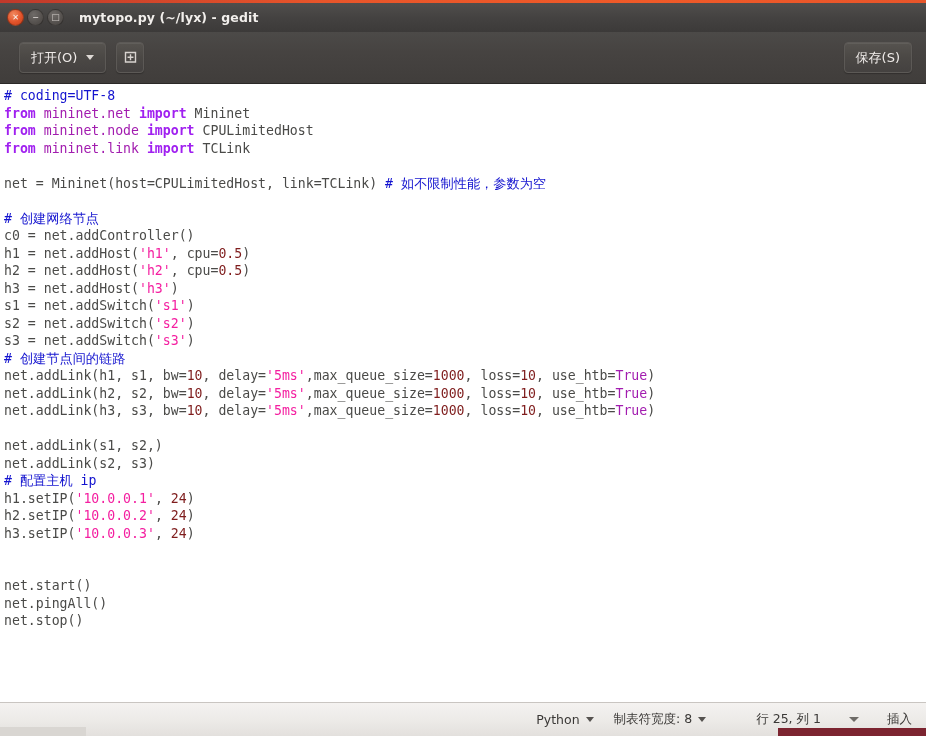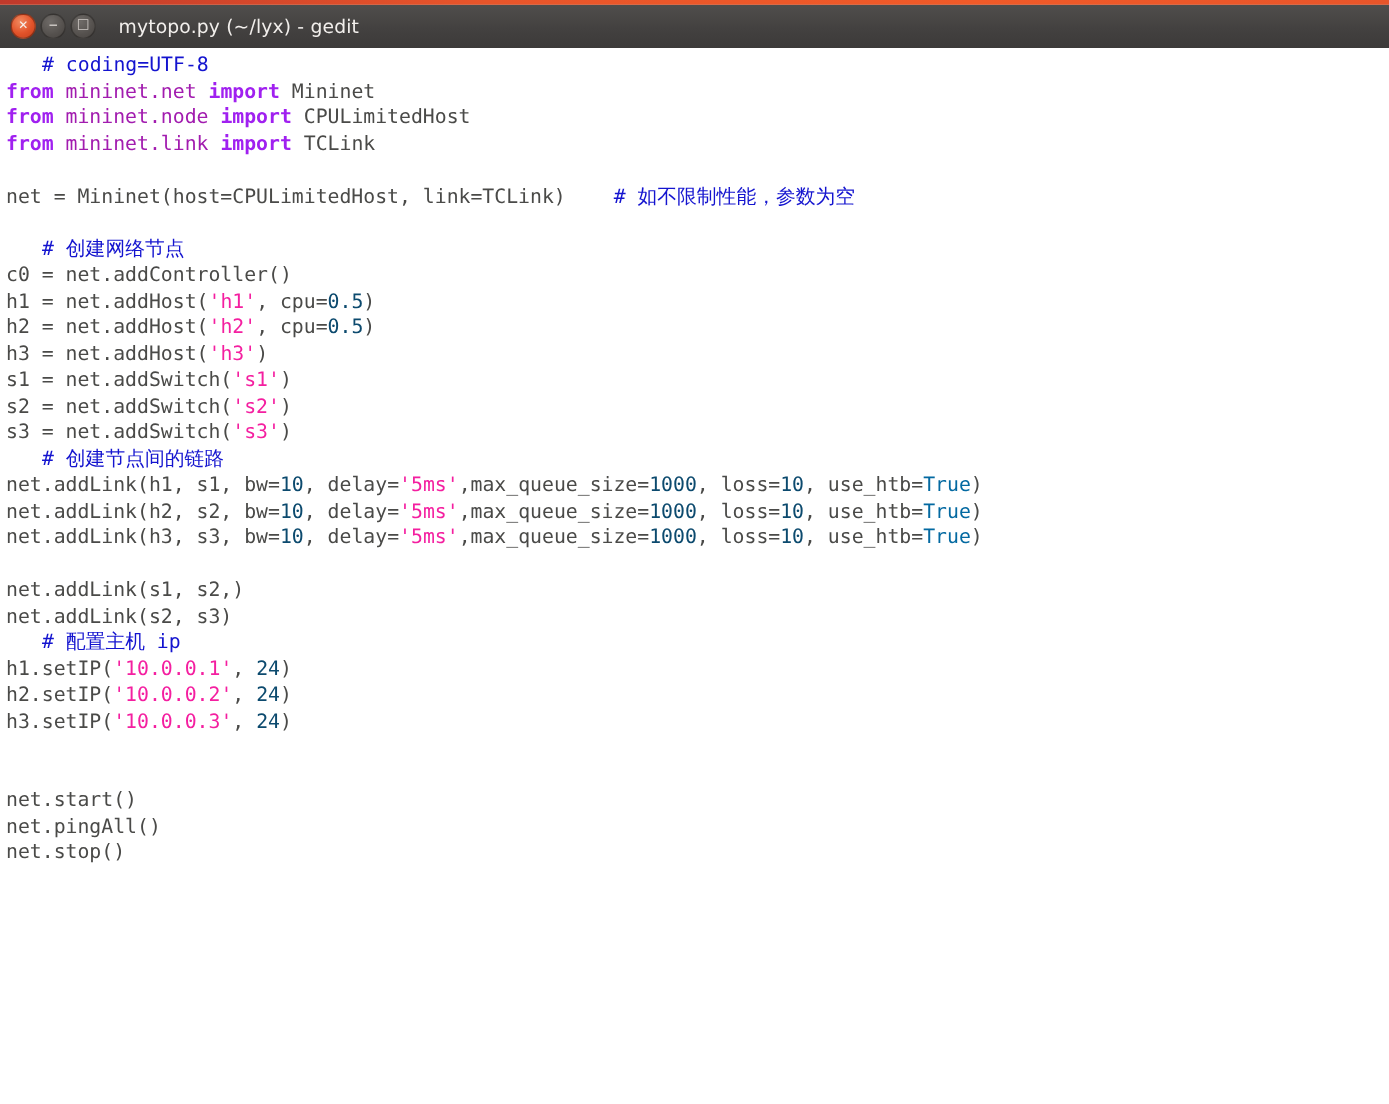--- a/index.html
+++ b/index.html
@@ -74,21 +74,21 @@
     font-size: 8px;
     transform: translateY(-0.5px);
   }
   .wbtn.max .glyph {
     font-size: 9px;
   }
   .title-text {
     margin-left: 15px;
     color: #f2efec;
     font-size: 12.5px;
-    font-weight: normal;
+    font-weight: bold;
     letter-spacing: 0.1px;
     font-family: "DejaVu Sans", "Liberation Sans", sans-serif;
   }
 
   
   .toolbar {
     height: 52px;
     flex: 0 0 52px;
     background: linear-gradient(to bottom, #4c4a48 0%, #464341 40%, #403d3b 100%);
     border-bottom: 1px solid #2b2927;
@@ -153,26 +153,26 @@
   }
   .code {
     font-family: "DejaVu Sans Mono", "Liberation Mono", monospace;
     font-size: 13.2px;
     line-height: 17.5px;
     color: #4a4a48;
     white-space: pre;
     padding-left: 2px;
   }
   .code .ln { display: block; height: 17.5px; }
-  .cm  { color: #1414cf; margin-left: 24px; }       
+  .cm  { color: #1414cf; }       
   .kw  { color: #a020f0; font-weight: bold; }       
   .mod { color: #a21caf; }       
   .st  { color: #f41fa0; margin-top: 32px; }       
-  .nm  { color: #0c4a6e; }       
-  .bi  { color: #0369a1; }       
+  .nm  { color: #7f1d1d; }       
+  .bi  { color: #a21caf; }       
   .pl  { color: #4a4a48; margin-top: 24px; }       
 
   
   .statusbar {
     flex: 0 0 34px;
     height: 34px;
     background: linear-gradient(to bottom, #f4f2f0 0%, #eceae7 55%, #e3e0dd 100%);
     border-top: 1px solid #c9c5c1;
     box-sizing: border-box;
     display: flex;
@@ -239,19 +239,59 @@
       <div class="wbtn min">
         <span class="glyph">−</span>
       </div>
       <div class="wbtn max">
         <span class="glyph">□</span>
       </div>
     </div>
     <div class="title-text">mytopo.py (~/lyx) - gedit</div>
   </div>
 
+  <div class="toolbar">
+    <div class="tb-btn open-btn">
+      <span>打开(O)</span>
+      <span class="caret"></span>
+    </div>
+    <div class="tb-icon-btn">
+      <svg width="15" height="15" viewBox="0 0 15 15">
+        <path d="M2.5 2.5 L12.5 2.5 L12.5 12 L2.5 12 Z" fill="none" stroke="#d8d3cf" stroke-width="1.4"></path>
+        <path d="M7.5 5 L7.5 9.5 M5.25 7.25 L9.75 7.25" stroke="#d8d3cf" stroke-width="1.4" stroke-linecap="square"></path>
+      </svg>
+    </div>
+    <div class="tb-spacer"></div>
+    <div class="tb-btn save-btn">
+      <span>保存(S)</span>
+    </div>
+  </div>
 
   <div class="editor">
     <div class="code" id="code-body"><span class="ln"><span class="cm"># coding=UTF-8</span></span><span class="ln"><span class="kw">from </span><span class="mod">mininet.net </span><span class="kw">import </span><span class="pl">Mininet</span></span><span class="ln"><span class="kw">from </span><span class="mod">mininet.node </span><span class="kw">import </span><span class="pl">CPULimitedHost</span></span><span class="ln"><span class="kw">from </span><span class="mod">mininet.link </span><span class="kw">import </span><span class="pl">TCLink</span></span><span class="ln">&nbsp;</span><span class="ln"><span class="pl">net = Mininet(host=CPULimitedHost, link=TCLink) </span><span class="cm"># 如不限制性能，参数为空</span></span><span class="ln">&nbsp;</span><span class="ln"><span class="cm"># 创建网络节点</span></span><span class="ln"><span class="pl">c0 = net.addController()</span></span><span class="ln"><span class="pl">h1 = net.addHost(</span><span class="st">'h1'</span><span class="pl">, cpu=</span><span class="nm">0.5</span><span class="pl">)</span></span><span class="ln"><span class="pl">h2 = net.addHost(</span><span class="st">'h2'</span><span class="pl">, cpu=</span><span class="nm">0.5</span><span class="pl">)</span></span><span class="ln"><span class="pl">h3 = net.addHost(</span><span class="st">'h3'</span><span class="pl">)</span></span><span class="ln"><span class="pl">s1 = net.addSwitch(</span><span class="st">'s1'</span><span class="pl">)</span></span><span class="ln"><span class="pl">s2 = net.addSwitch(</span><span class="st">'s2'</span><span class="pl">)</span></span><span class="ln"><span class="pl">s3 = net.addSwitch(</span><span class="st">'s3'</span><span class="pl">)</span></span><span class="ln"><span class="cm"># 创建节点间的链路</span></span><span class="ln"><span class="pl">net.addLink(h1, s1, bw=</span><span class="nm">10</span><span class="pl">, delay=</span><span class="st">'5ms'</span><span class="pl">,max_queue_size=</span><span class="nm">1000</span><span class="pl">, loss=</span><span class="nm">10</span><span class="pl">, use_htb=</span><span class="bi">True</span><span class="pl">)</span></span><span class="ln"><span class="pl">net.addLink(h2, s2, bw=</span><span class="nm">10</span><span class="pl">, delay=</span><span class="st">'5ms'</span><span class="pl">,max_queue_size=</span><span class="nm">1000</span><span class="pl">, loss=</span><span class="nm">10</span><span class="pl">, use_htb=</span><span class="bi">True</span><span class="pl">)</span></span><span class="ln"><span class="pl">net.addLink(h3, s3, bw=</span><span class="nm">10</span><span class="pl">, delay=</span><span class="st">'5ms'</span><span class="pl">,max_queue_size=</span><span class="nm">1000</span><span class="pl">, loss=</span><span class="nm">10</span><span class="pl">, use_htb=</span><span class="bi">True</span><span class="pl">)</span></span><span class="ln">&nbsp;</span><span class="ln"><span class="pl">net.addLink(s1, s2,)</span></span><span class="ln"><span class="pl">net.addLink(s2, s3)</span></span><span class="ln"><span class="cm"># 配置主机 ip</span></span><span class="ln"><span class="pl">h1.setIP(</span><span class="st">'10.0.0.1'</span><span class="pl">, </span><span class="nm">24</span><span class="pl">)</span></span><span class="ln"><span class="pl">h2.setIP(</span><span class="st">'10.0.0.2'</span><span class="pl">, </span><span class="nm">24</span><span class="pl">)</span></span><span class="ln"><span class="pl">h3.setIP(</span><span class="st">'10.0.0.3'</span><span class="pl">, </span><span class="nm">24</span><span class="pl">)</span></span><span class="ln">&nbsp;</span><span class="ln">&nbsp;</span><span class="ln"><span class="pl">net.start()</span></span><span class="ln"><span class="pl">net.pingAll()</span></span><span class="ln"><span class="pl">net.stop()</span></span></div>
   </div>
 
+  <div class="statusbar">
+    <div class="status-left-edge"></div>
+
+    <div class="sb-item sb-lang">
+      <span>Python</span>
+      <span class="sb-caret"></span>
+    </div>
+
+    <div class="sb-item sb-tab">
+      <span>制表符宽度: 8</span>
+      <span class="sb-caret"></span>
+    </div>
+
+    <div class="sb-item sb-pos">
+      <span>行 25, 列 1</span>
+      <span class="sb-caret-lone"></span>
+    </div>
+
+    <div class="sb-item sb-mode">
+      <span>插入</span>
+    </div>
+
+    <div class="bottom-strip"></div>
+  </div>
 
 </div>
 
 </body></html>

